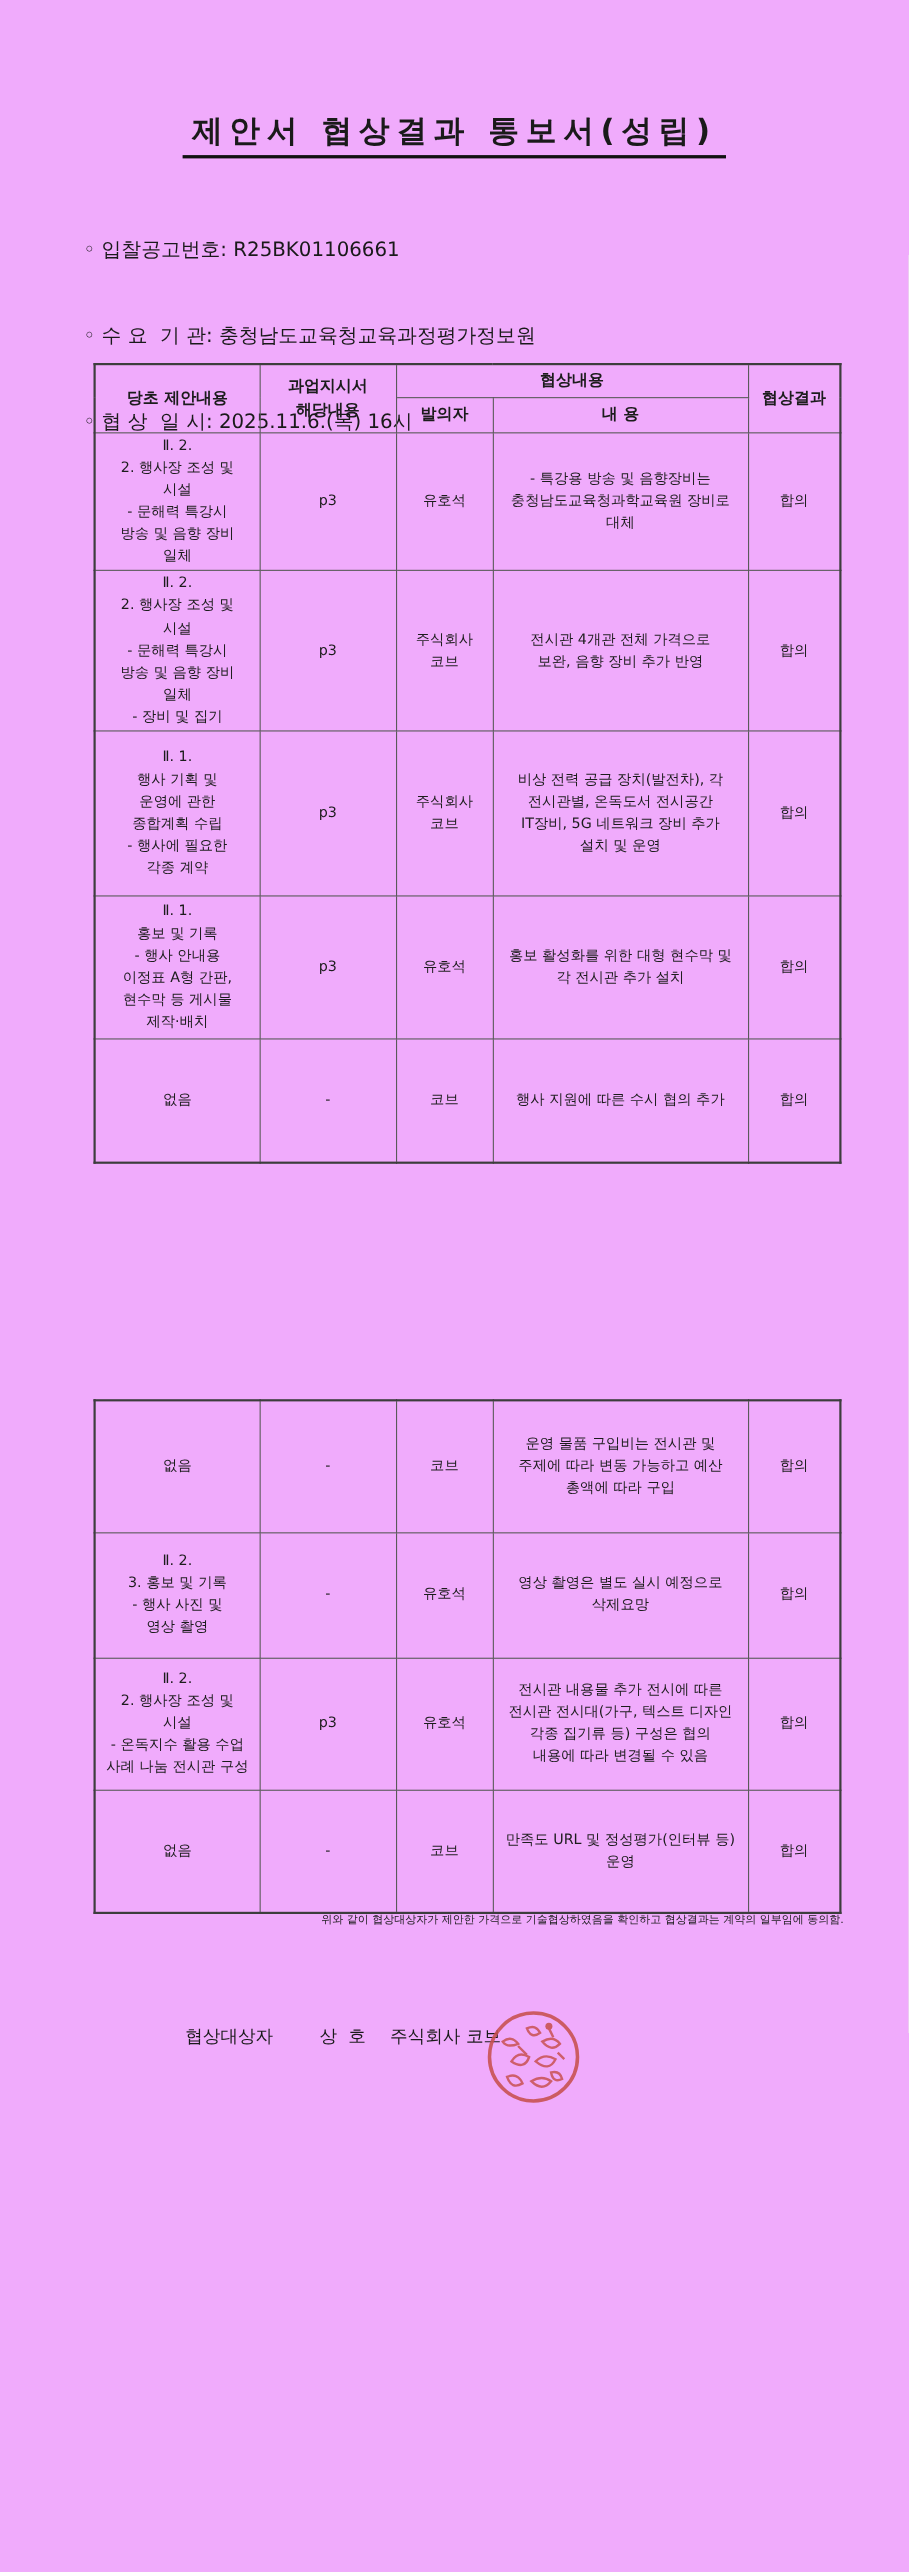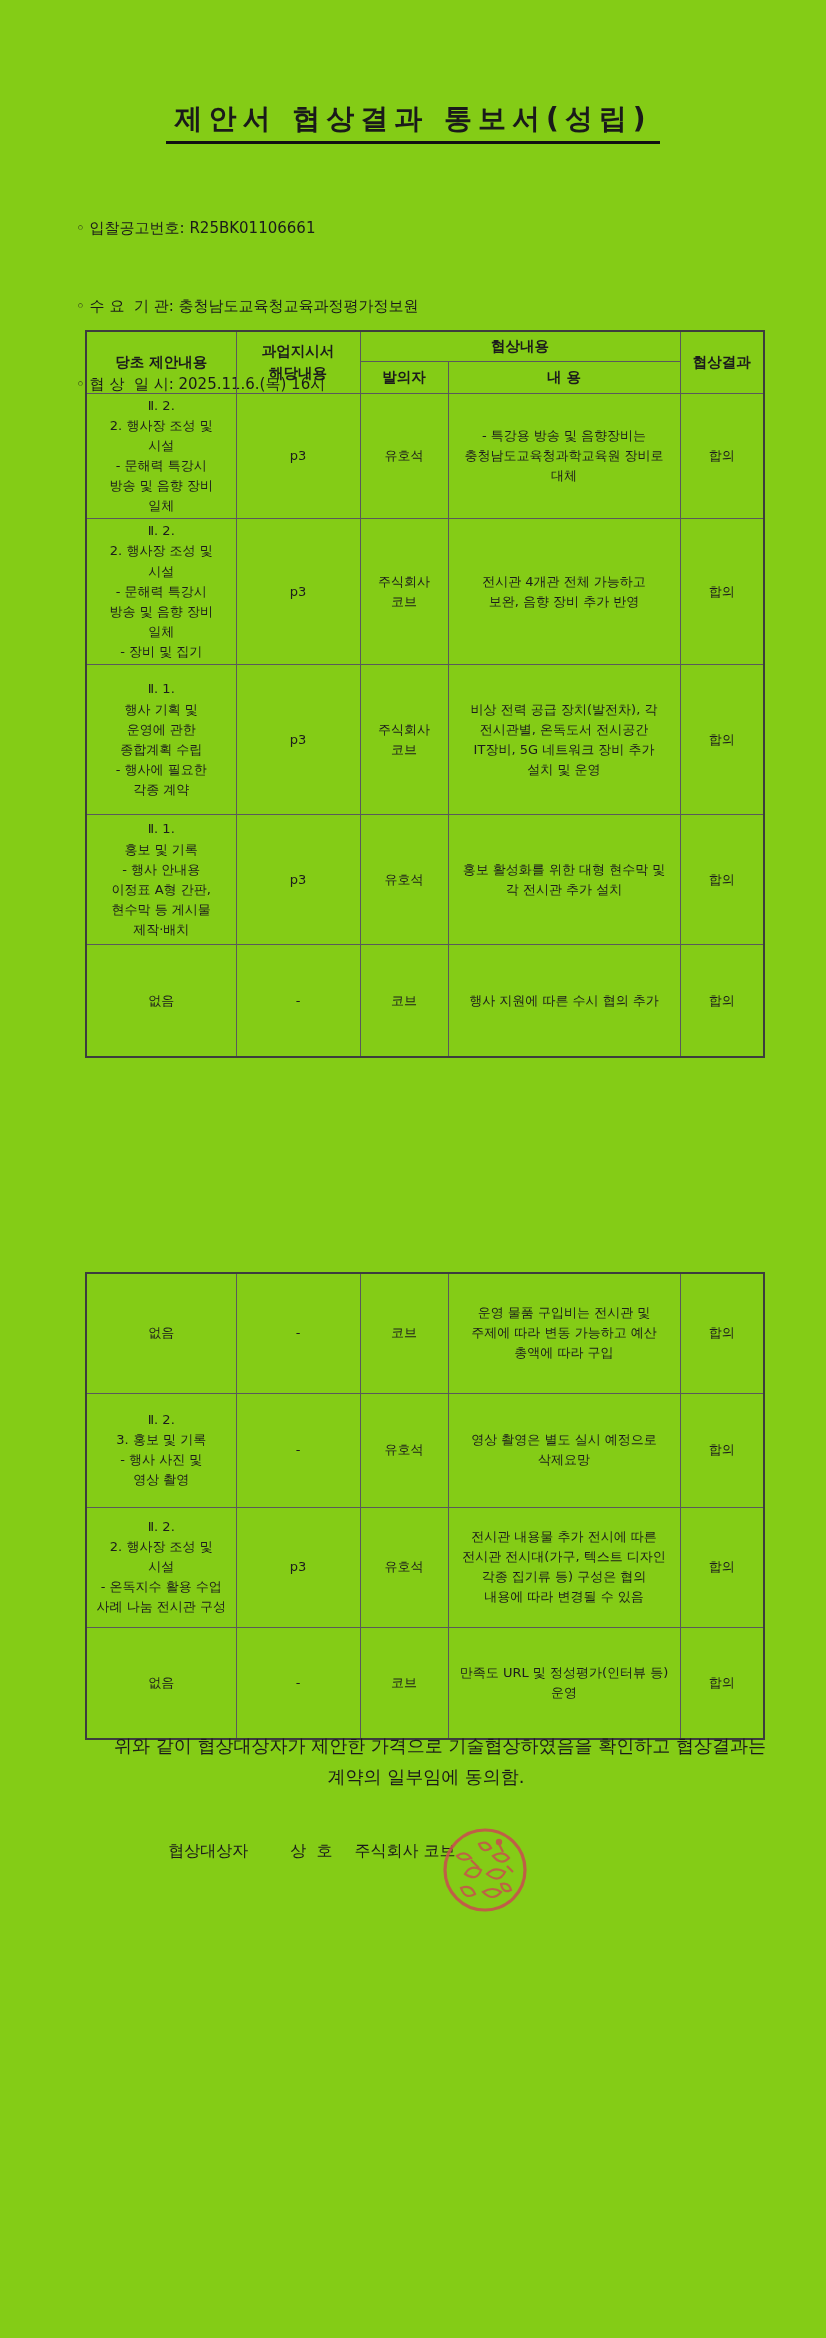--- a/index.html
+++ b/index.html
@@ -1,42 +1,42 @@
 <!DOCTYPE html>
 <html><head>
 <meta charset="utf-8">
 <style>
   html, body { margin: 0; padding: 0; background: #e8e8e8; }
   .page {
     position: relative;
     width: 826px;
     height: 2338px;
     margin: 0 auto;
-    background: #84cc16;
+    background: #f0abfc;
     font-family: "DejaVu Sans", "Liberation Sans", sans-serif;
     color: #1a1a1a;
   }
   .title-wrap {
     position: absolute;
     top: 100px; left: 0; right: 0;
     text-align: center;
   }
   .title-wrap span {
     display: inline-block;
     font-size: 28px;
     font-weight: 700;
     letter-spacing: 6px;
     border-bottom: 3px solid #111;
     padding: 0 8px 3px 8px;
     white-space: nowrap;
   }
   .info-block {
     position: absolute;
     top: 163px; left: 76px; right: 52px;
-    font-size: 15px;
+    font-size: 18px;
     line-height: 26px;
     white-space: pre;
   }
   .info-block .line { height: 26px; }
   .info-block .line.bold { font-weight: 700; }
   table.ntable {
     position: absolute;
     left: 85px;
     width: 678px;
     border-collapse: collapse;
@@ -57,24 +57,24 @@
   table.ntable th {
     font-size: 14.5px;
     font-weight: 700;
     white-space: pre-line;
   }
   .t1 { top: 330px; }
   .t2 { top: 1272px; }
   .footer-par {
     position: absolute;
     top: 1730px; left: 85px; width: 682px;
-    font-size: 18px;
+    font-size: 10px;
     line-height: 31px;
     text-indent: 28px;
-    text-align: center;
+    text-align: right;
   }
   .sig-line1 {
     position: absolute;
     top: 1822px; left: 148px;
     font-size: 16px;
     white-space: pre;
   }
   .sig-line1 .gap-a { display: inline-block; width: 42px; }
   .sig-line1 .gap-b { display: inline-block; width: 22px; }
   .sig-line2 {
@@ -147,21 +147,21 @@
         <td>Ⅱ. 2.
 2. 행사장 조성 및
 시설
 - 문해력 특강시
 방송 및 음향 장비
 일체
 - 장비 및 집기</td>
         <td>p3</td>
         <td>주식회사
 코브</td>
-        <td>전시관 4개관 전체 가능하고
+        <td>전시관 4개관 전체 가격으로
 보완, 음향 장비 추가 반영</td>
         <td>합의</td>
       </tr>
       <tr style="height:150px">
         <td>Ⅱ. 1.
 행사 기획 및
 운영에 관한
 종합계획 수립
 - 행사에 필요한
 각종 계약</td>

